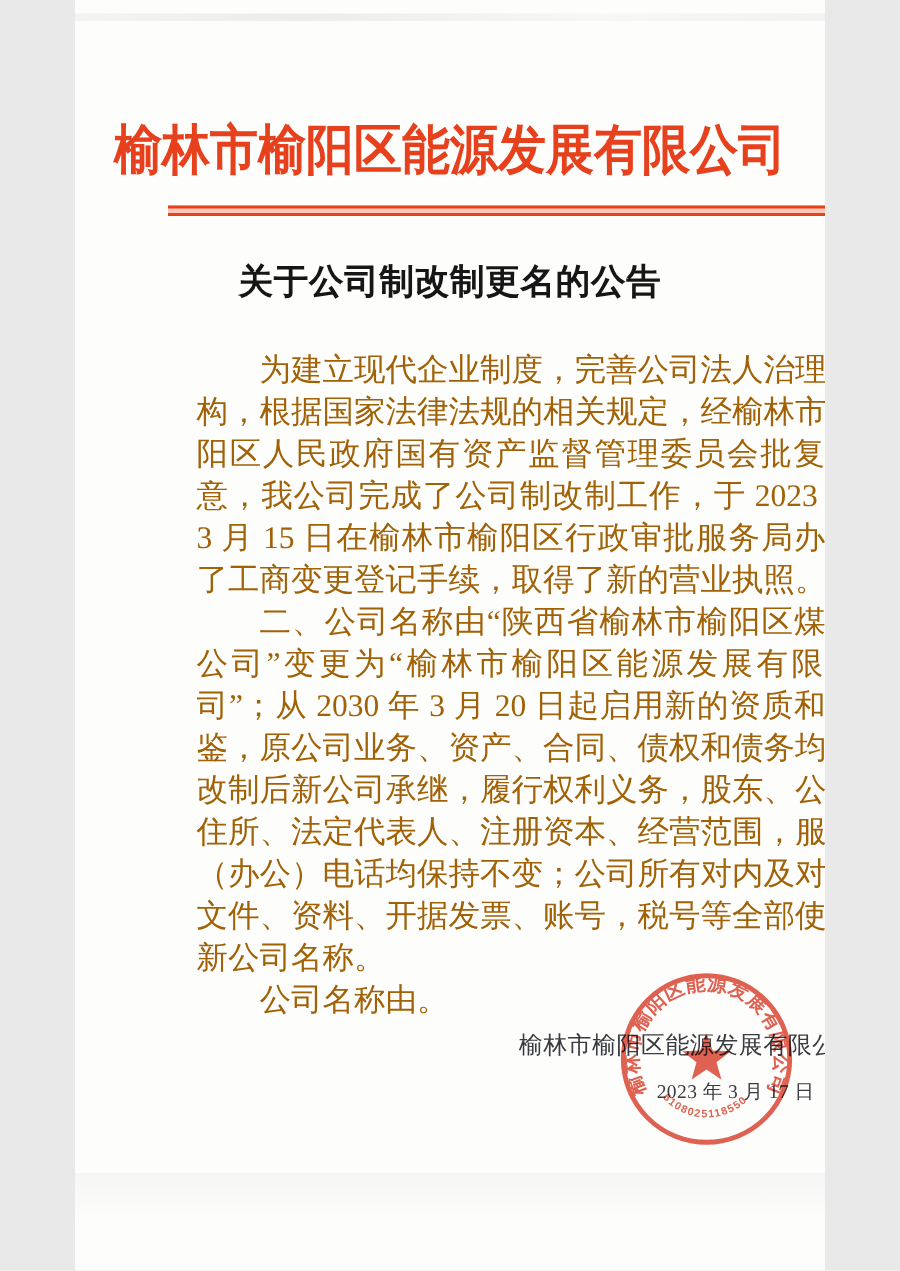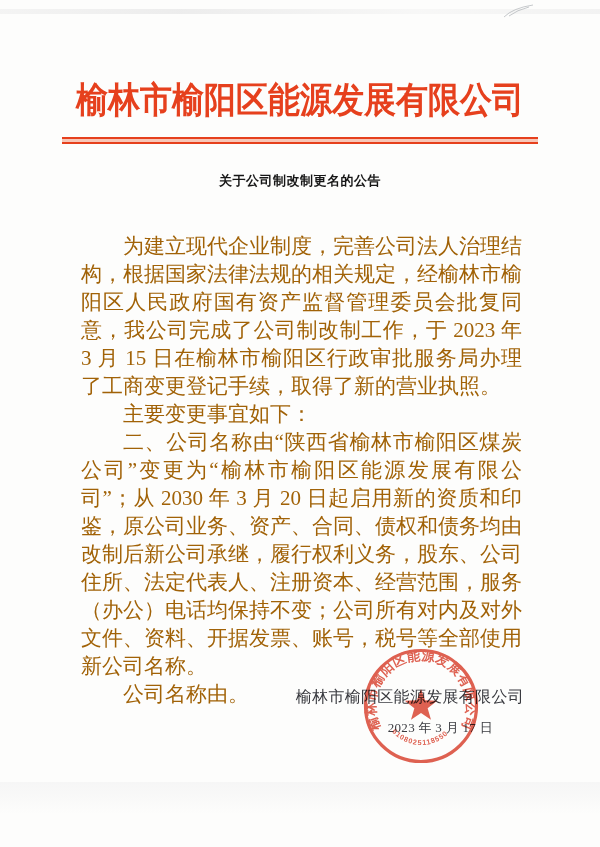--- a/index.html
+++ b/index.html
@@ -3,21 +3,21 @@
 <meta charset="utf-8">
 <style>
   :root{
     --accent:#e6401d;
     --seal:#dc4c3a;
   }
   *{ box-sizing:border-box; }
   html,body{ margin:0; padding:0; background:#e9e9e9; }
   .page{
     position:relative;
-    width:600px; height:847px;
+    width:500px; height:847px;
     margin:0 auto;
     background:#fdfdfc;
     overflow:hidden;
     font-family:"Liberation Serif", serif;
   }
   
   .scan-top{
     position:absolute; top:9px; left:0; width:100%; height:5px;
     background:linear-gradient(to right, rgba(70,70,80,.05), rgba(70,70,80,.09) 30%, rgba(70,70,80,.03) 70%, rgba(70,70,80,.06));
   }
@@ -42,21 +42,21 @@
     position:absolute; top:137px; left:62px; width:476px; height:7px;
     border-top:2px solid var(--accent);
     border-bottom:2px solid var(--accent);
     background:rgba(235,86,40,.32);
   }
   .doc-title{
     position:absolute; top:172px; left:0; width:100%;
     text-align:center;
     color:#161616;
     font-family:"Liberation Sans", sans-serif;
-    font-size:13px; font-weight:700;
+    font-size:23px; font-weight:700;
     letter-spacing:0.5px;
   }
   .doc-body{
     position:absolute; top:232px; left:81px; width:441px;
     color:#a16207;
     font-size:21px; line-height:28px;
     text-align:justify;
     text-justify:inter-ideograph;
   }
   .doc-body p{ margin:0; text-indent:2em; }
@@ -95,21 +95,20 @@
   </svg>
 
   <div class="letterhead">榆林市榆阳区能源发展有限公司</div>
 
   <div class="red-rule"></div>
 
   <div class="doc-title">关于公司制改制更名的公告</div>
 
   <div class="doc-body">
     <p>为建立现代企业制度，完善公司法人治理结构，根据国家法律法规的相关规定，经榆林市榆阳区人民政府国有资产监督管理委员会批复同意，我公司完成了公司制改制工作，于 2023 年 3 月 15 日在榆林市榆阳区行政审批服务局办理了工商变更登记手续，取得了新的营业执照。</p>
-    <p>主要变更事宜如下：</p>
     <p>二、公司名称由“陕西省榆林市榆阳区煤炭公司”变更为“榆林市榆阳区能源发展有限公司”；从 2030 年 3 月 20 日起启用新的资质和印鉴，原公司业务、资产、合同、债权和债务均由改制后新公司承继，履行权利义务，股东、公司住所、法定代表人、注册资本、经营范围，服务（办公）电话均保持不变；公司所有对内及对外文件、资料、开据发票、账号，税号等全部使用新公司名称。</p>
     <p>公司名称由。</p>
   </div>
 
   <div class="sig-company">榆林市榆阳区能源发展有限公司</div>
   <div class="sig-date">2023 年 3 月 17 日</div>
 
   <svg class="seal" viewBox="0 0 120 120">
     <defs>
       <path id="sealArcTop" d="M 20.16,83 A 46,46 0 1 1 99.84,83" fill="none"></path>

